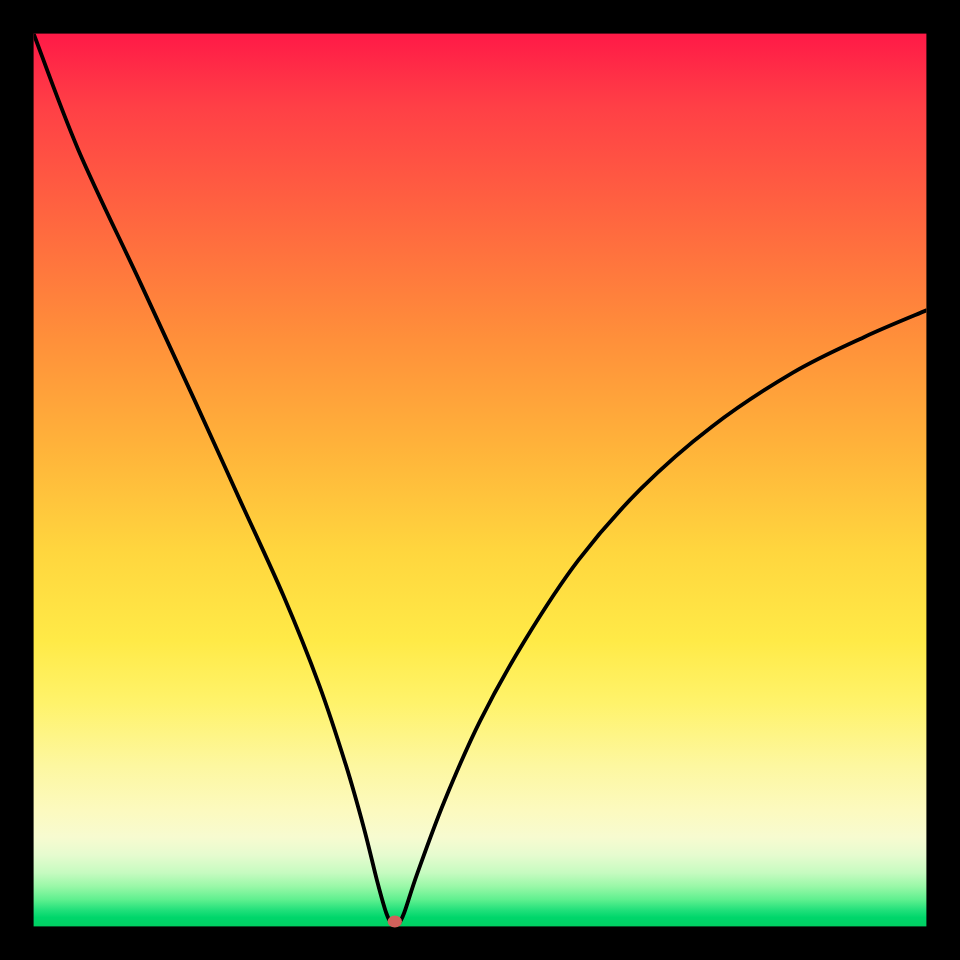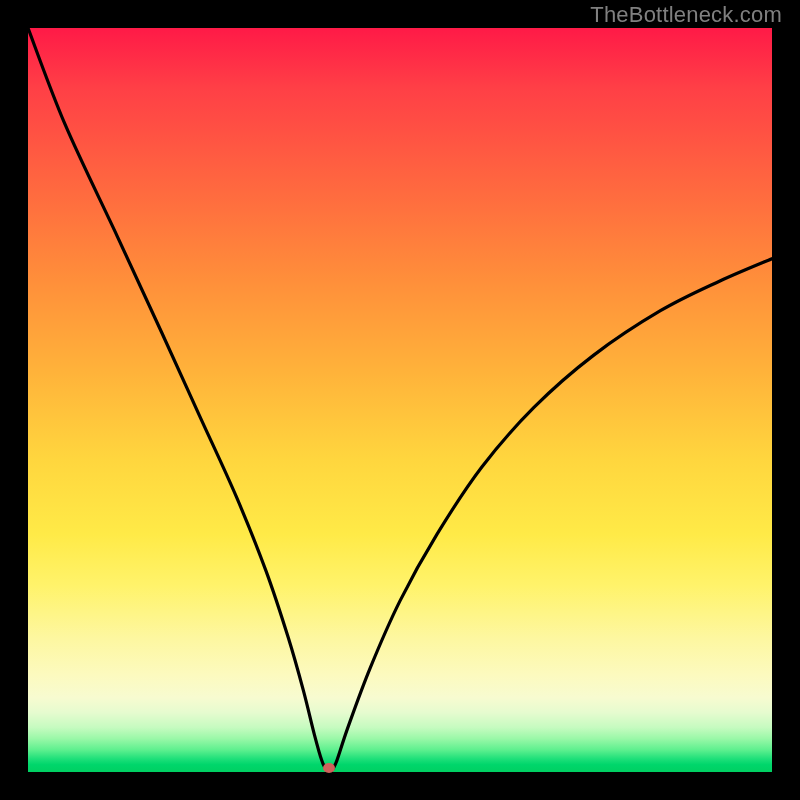--- a/index.html
+++ b/index.html
@@ -68,20 +68,19 @@
     width: 12px;
     height: 10px;
     background: #d0615b;
     border-radius: 50%;
   }
 </style>
 </head>
 <body>
 
 <div class="outer-frame">
-  <div class="watermark">TheBottleneck.com</div>
   <div class="plot-area">
     <svg class="curve-svg" viewBox="0 0 744 744" preserveAspectRatio="none">
       <path id="curve-path" fill="none" stroke="#000" stroke-width="3.2" stroke-linecap="round" stroke-linejoin="round" d="M 0.00 0.00 C 6.20 16.12, 22.32 62.00, 37.20 96.72 C 52.08 131.44, 73.16 173.60, 89.28 208.32 C 105.40 243.04, 120.28 275.28, 133.92 305.04 C 147.56 334.80, 158.72 359.60, 171.12 386.88 C 183.52 414.16, 197.16 442.68, 208.32 468.72 C 219.48 494.76, 229.40 519.56, 238.08 543.12 C 246.76 566.68, 254.20 590.24, 260.40 610.08 C 266.60 629.92, 270.94 646.04, 275.28 662.16 C 279.62 678.28, 283.34 695.02, 286.44 706.80 C 289.54 718.58, 291.77 726.89, 293.88 732.84 C 295.99 738.79, 297.48 740.90, 299.09 742.51 C 300.70 744.12, 301.94 744.12, 303.55 742.51 C 305.16 740.90, 306.03 740.03, 308.76 732.84 C 311.49 725.65, 314.34 714.86, 319.92 699.36 C 325.50 683.86, 333.56 660.92, 342.24 639.84 C 350.92 618.76, 360.84 595.20, 372.00 572.88 C 383.16 550.56, 395.56 528.24, 409.20 505.92 C 422.84 483.60, 437.72 460.04, 453.84 438.96 C 469.96 417.88, 487.32 398.04, 505.92 379.44 C 524.52 360.84, 544.36 343.48, 565.44 327.36 C 586.52 311.24, 611.32 295.12, 632.40 282.72 C 653.48 270.32, 673.32 261.64, 691.92 252.96 C 710.52 244.28, 735.32 234.36, 744.00 230.64"></path>
     </svg>
     <div id="marker" class="marker-dot" style="left: 295.32px; top: 735.28px; background: rgb(208, 97, 91);"></div>
   </div>
 </div>
 
 </body></html>

